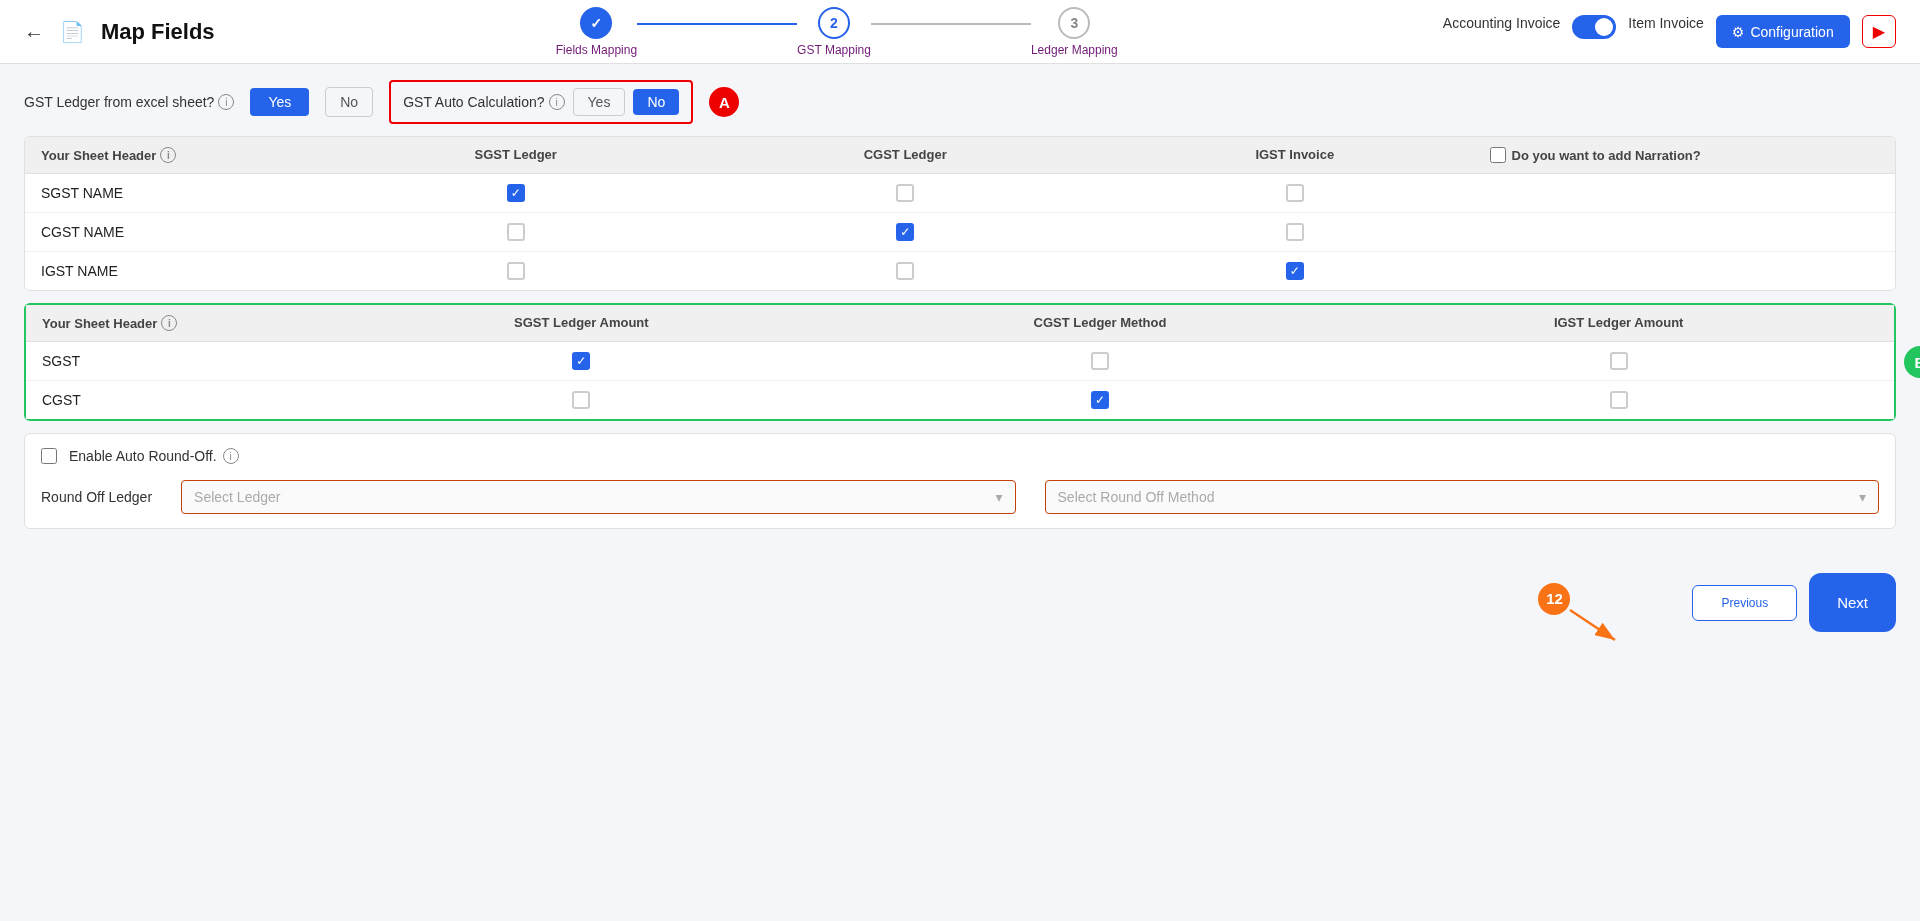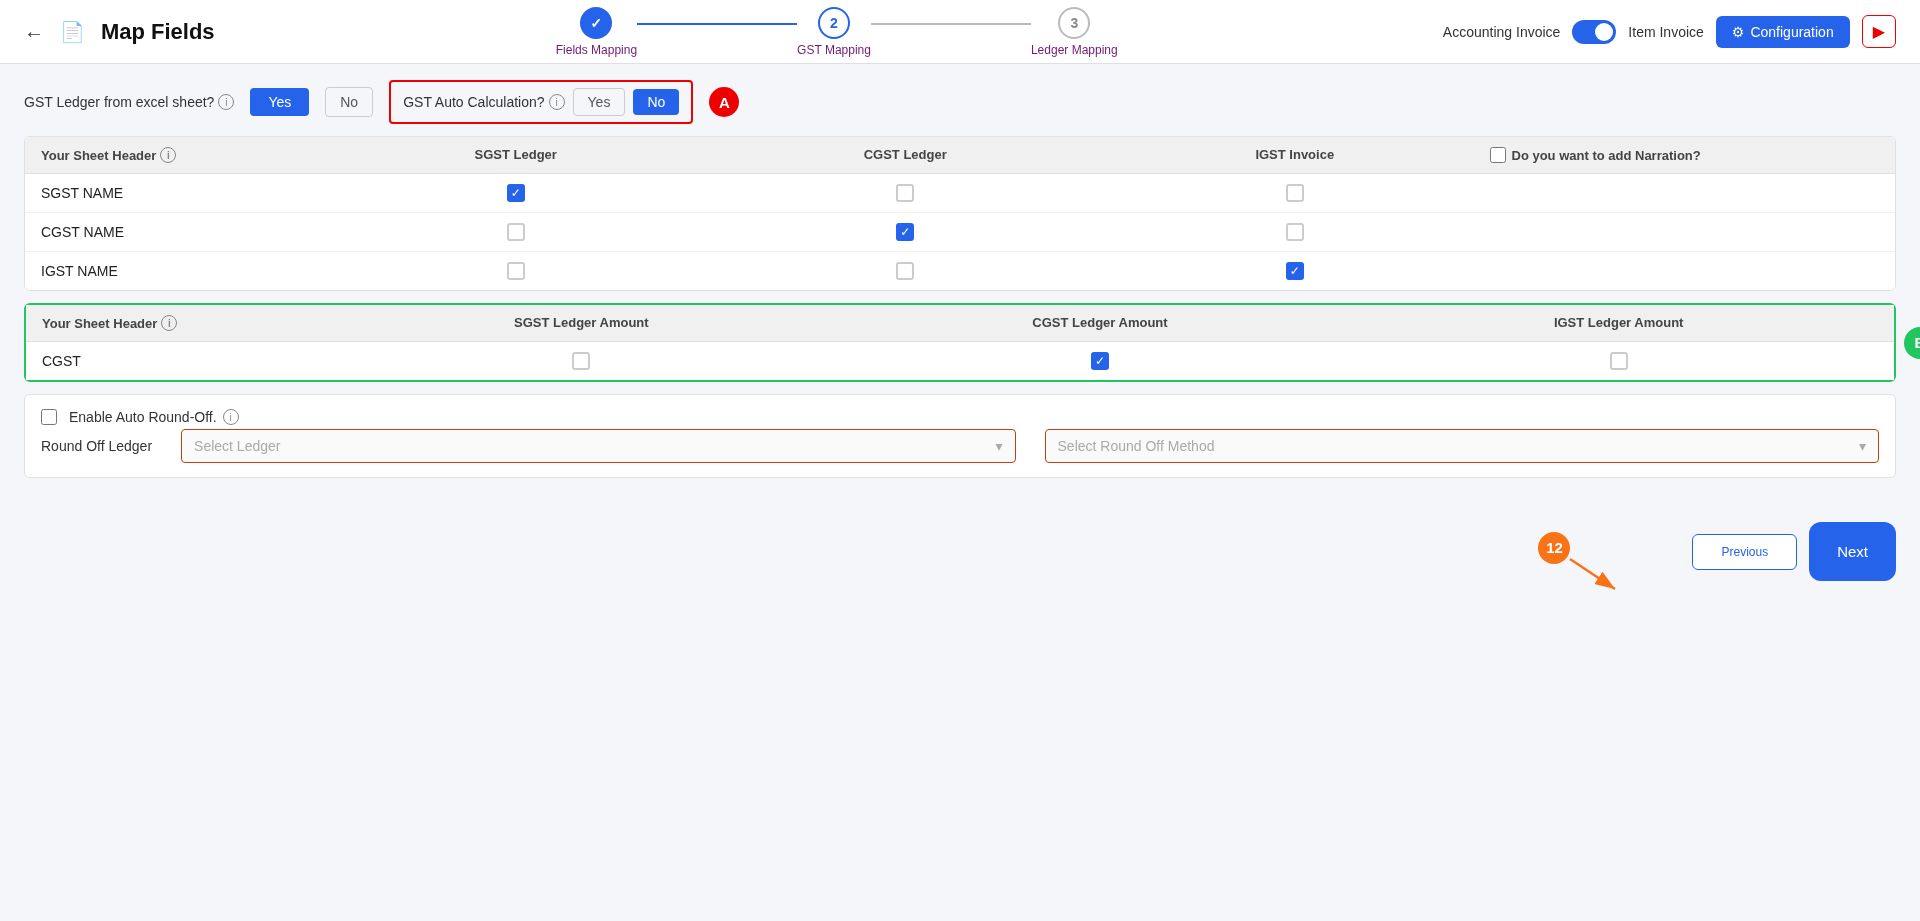--- a/index.html
+++ b/index.html
@@ -79,21 +79,20 @@
     }
     .step-line {
       width: 160px;
       height: 2px;
       margin-bottom: 16px;
     }
     .step-line.completed { background: #2563eb; }
     .step-line.inactive { background: #bbb; }
     .top-right {
       display: flex;
-      align-items: center;
       gap: 12px;
       margin-left: auto;
     }
     .toggle-label { font-size: 14px; color: #333; }
     .toggle-switch {
       width: 44px;
       height: 24px;
       background: #2563eb;
       border-radius: 12px;
       position: relative;
@@ -287,21 +286,21 @@
       background: #fff;
       border: 1px solid #e0e0e0;
       border-radius: 6px;
       padding: 14px 16px;
       margin-bottom: 12px;
     }
     .roundoff-row {
       display: flex;
       align-items: center;
       gap: 12px;
-      margin-bottom: 4px;
+      margin-bottom: 16px;
     }
     .enable-label { font-size: 14px; color: #333; display: flex; align-items: center; gap: 6px; }
     .roundoff-fields {
       display: flex;
       align-items: center;
       gap: 29px;
     }
     .round-label { font-size: 14px; color: #333; min-width: 100px; }
     .select-box {
       flex: 1;
@@ -495,24 +494,36 @@
   </div>
 
   <div style="position:relative; margin-bottom:12px;">
     <div class="section2-wrapper">
       <div class="table-header-row header-row-2">
         <div style="display:flex;align-items:center;gap:4px;">
           <span>Your Sheet Header</span>
           <span class="info-icon">i</span>
         </div>
         <div style="text-align:center;">SGST Ledger Amount</div>
-        <div style="text-align:center;">CGST Ledger Amount</div>
+        <div style="text-align:center;">CGST Ledger Method</div>
         <div style="text-align:center;">IGST Ledger Amount</div>
       </div>
 
+      <div class="table-data-row row-2">
+        <div class="row-label">SGST</div>
+        <div class="checkbox-cell">
+          <div class="cb checked"></div>
+        </div>
+        <div class="checkbox-cell">
+          <div class="cb"></div>
+        </div>
+        <div class="checkbox-cell">
+          <div class="cb"></div>
+        </div>
+      </div>
 
       <div class="table-data-row row-2">
         <div class="row-label">CGST</div>
         <div class="checkbox-cell">
           <div class="cb"></div>
         </div>
         <div class="checkbox-cell">
           <div class="cb checked"></div>
         </div>
         <div class="checkbox-cell">

